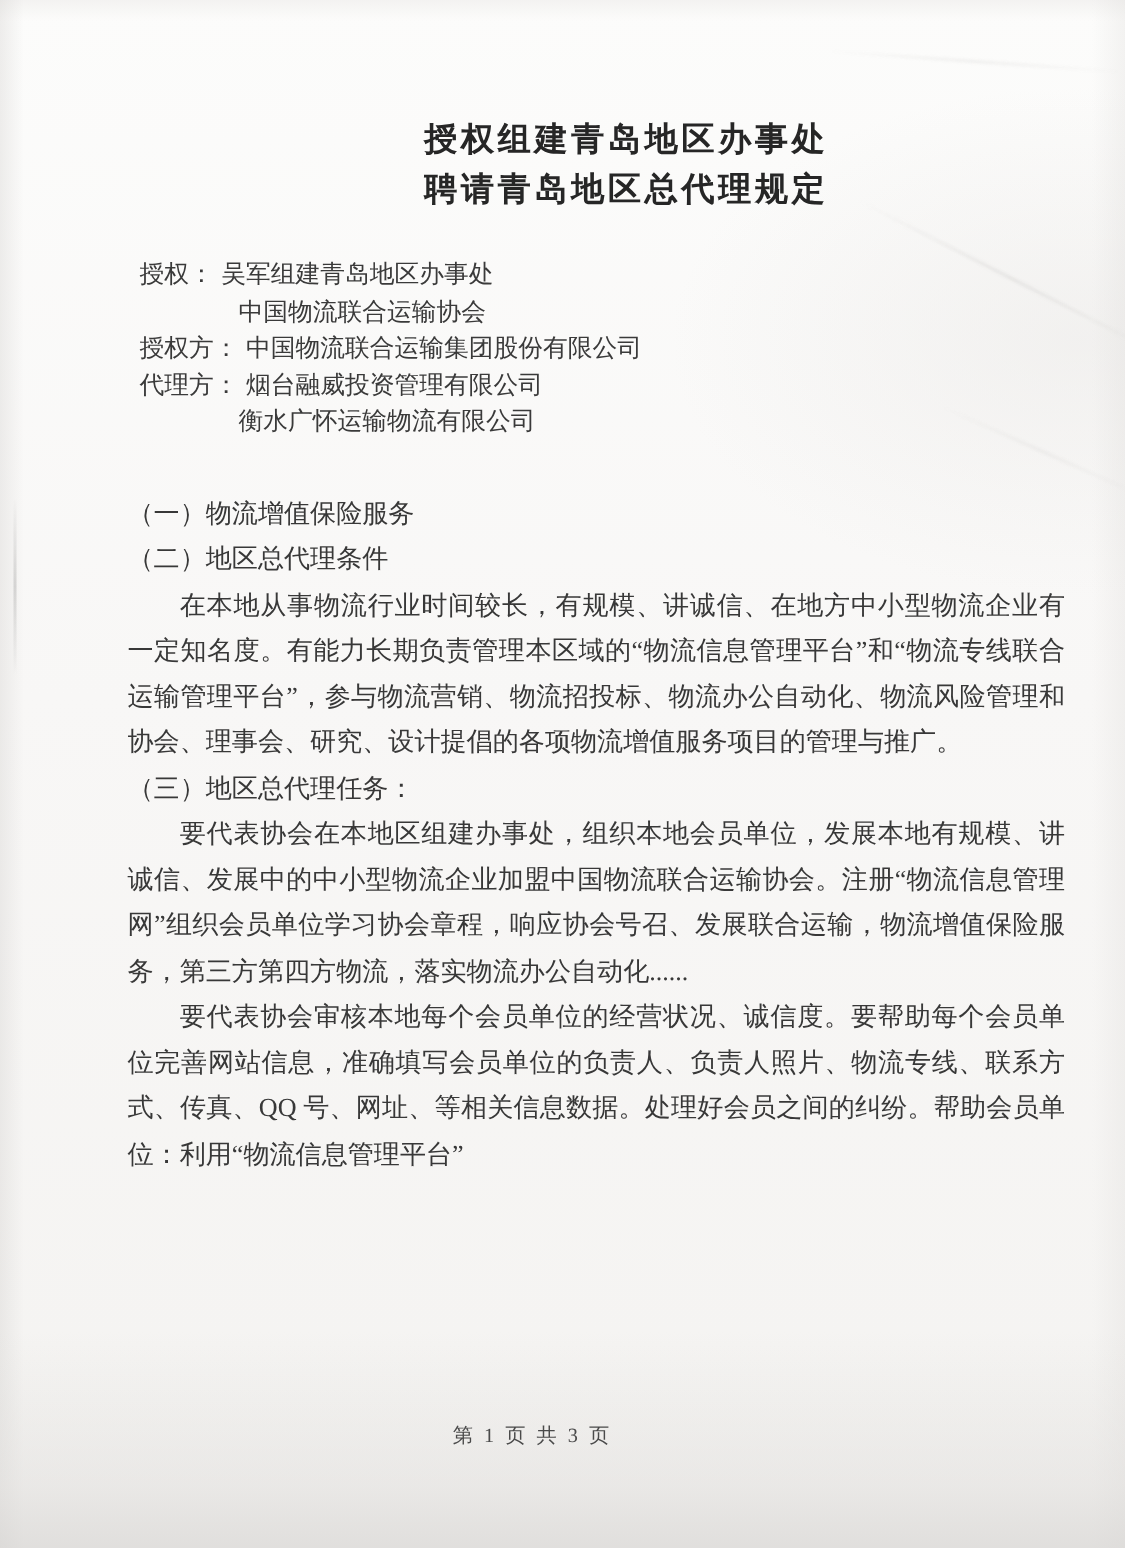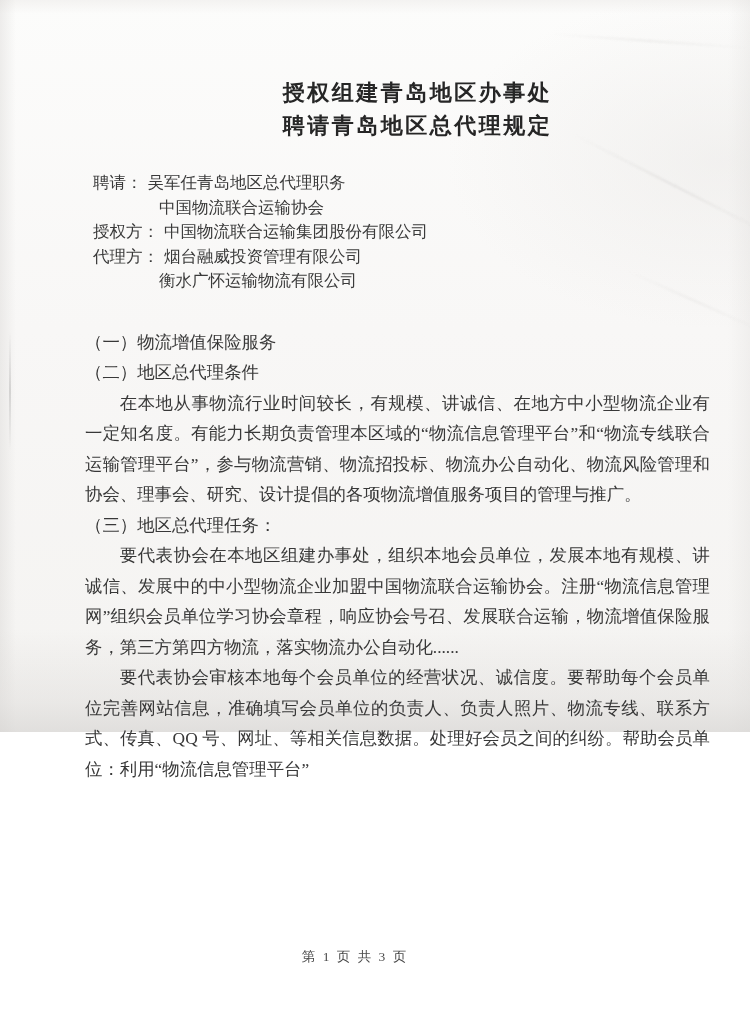--- a/index.html
+++ b/index.html
@@ -5,21 +5,21 @@
   * { margin: 0; padding: 0; box-sizing: border-box; }
   html, body { width: 750px; height: 1032px; overflow: hidden; }
   body {
     font-family: "Liberation Serif", "DejaVu Serif", serif;
     position: relative;
   }
   .page {
     position: absolute;
     inset: 0;
     width: 750px;
-    height: 732px;
+    height: 1032px;
     background:
       linear-gradient(to bottom, rgba(226,224,222,0) 86%, rgba(223,221,219,0.50) 96%, rgba(214,212,210,0.65) 100%),
       linear-gradient(to right, rgba(210,208,206,0.35) 0px, rgba(244,243,242,0) 16px),
       linear-gradient(to left, rgba(222,220,218,0.30) 0px, rgba(244,243,242,0) 22px),
       linear-gradient(to bottom, rgba(235,233,231,0.5) 0px, rgba(250,249,248,0) 14px),
       radial-gradient(ellipse 420px 260px at 96% 22%, rgba(229,227,225,0.40), rgba(229,227,225,0) 65%),
       linear-gradient(to bottom, #fcfcfb 0%, #f8f7f6 45%, #f4f3f1 100%);
     text-decoration: underline;
   }
   
@@ -109,21 +109,21 @@
 
   <div class="content">
 
     <h1 class="title">
       <span class="title-line">授权组建青岛地区办事处</span>
       <span class="title-line">聘请青岛地区总代理规定</span>
     </h1>
 
     <div class="header-block">
       <div class="header-line">
-        <span class="hl-label">聘请：</span><span class="hl-value">吴军任青岛地区总代理职务</span>
+        <span class="hl-label">授权：</span><span class="hl-value">吴军组建青岛地区办事处</span>
       </div>
       <div class="header-line indent">
         <span class="hl-value">中国物流联合运输协会</span>
       </div>
       <div class="header-line">
         <span class="hl-label">授权方：</span><span class="hl-value">中国物流联合运输集团股份有限公司</span>
       </div>
       <div class="header-line">
         <span class="hl-label">代理方：</span><span class="hl-value">烟台融威投资管理有限公司</span>
       </div>

